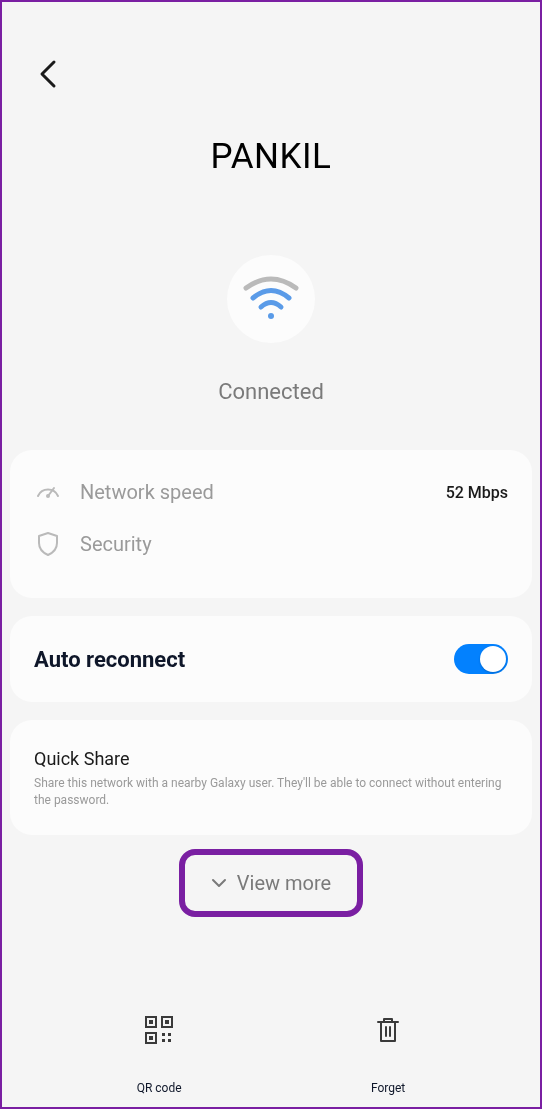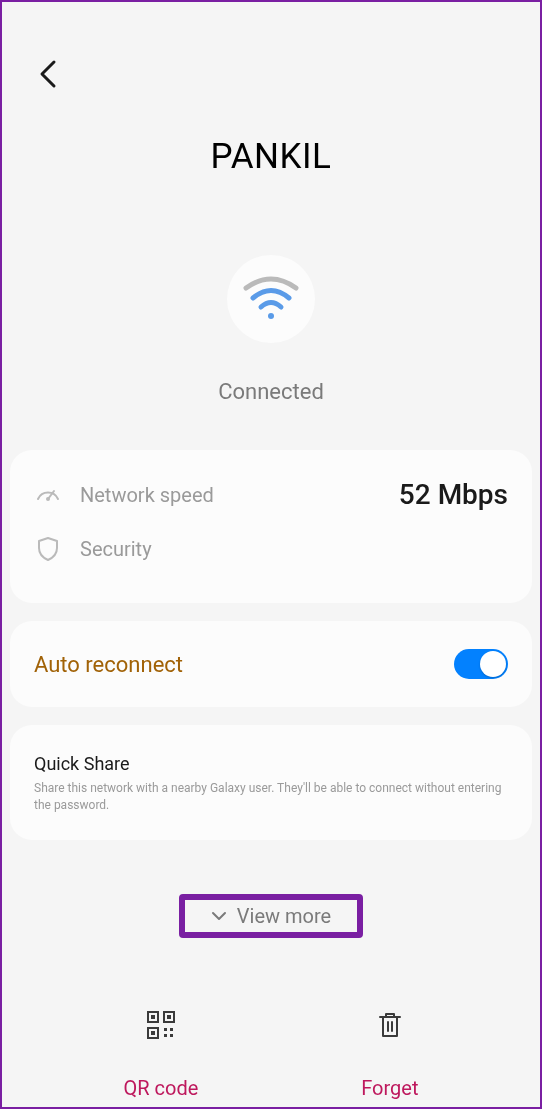--- a/index.html
+++ b/index.html
@@ -69,36 +69,37 @@
       height: 28px;
       margin-right: 18px;
       flex-shrink: 0;
     }
     .info-label {
       font-size: 20px;
       color: #9a9a9a;
       flex: 1;
     }
     .info-value {
-      font-size: 28px;
+      font-size: 16px;
       color: #1a1a1a;
       font-weight: 500;
     }
     .toggle-card {
       background: #fcfcfc;
       border-radius: 22px;
       margin: 18px 8px 0 8px;
       padding: 28px 24px;
       display: flex;
       align-items: center;
       justify-content: space-between;
     }
     .toggle-label {
       font-size: 22px;
-      color: #a16207;
+      color: #0f172a;
+      font-weight: bold;
     }
     .toggle-switch {
       width: 54px;
       height: 30px;
       background: #0381fe;
       border-radius: 15px;
       position: relative;
       cursor: pointer;
     }
     .toggle-knob {
@@ -127,27 +128,26 @@
       color: #9a9a9a;
       line-height: 1.4;
     }
     .view-more-container {
       display: flex;
       justify-content: center;
       margin-top: 14px;
     }
     .view-more-highlight {
       border: 6px solid #7a1fa2;
-      border-radius: 4px;
-      padding: 4px 26px;
+      border-radius: 16px;
+      padding: 16px 26px;
       display: flex;
       align-items: center;
       gap: 10px;
       cursor: pointer;
-      margin-top: 40px;
     }
     .view-more-text {
       font-size: 20px;
       color: #7a7a7a;
     }
     .bottom-bar {
       position: absolute;
       bottom: 0;
       left: 0;
       right: 0;
@@ -158,22 +158,22 @@
       padding: 0 40px;
     }
     .bottom-item {
       display: flex;
       flex-direction: column;
       align-items: center;
       gap: 6px;
       cursor: pointer;
     }
     .bottom-label {
-      font-size: 20px;
-      color: #be185d;
+      font-size: 12px;
+      color: #0f172a;
       margin-top: 30px;
     }
   </style>
 </head>
 <body>
 
 <div class="back-button">
   <svg width="20" height="32" viewBox="0 0 20 32">
     <path d="M 16 4 L 4 16 L 16 28" stroke="#1a1a1a" stroke-width="3" fill="none" stroke-linecap="round" stroke-linejoin="round"></path>
   </svg>

